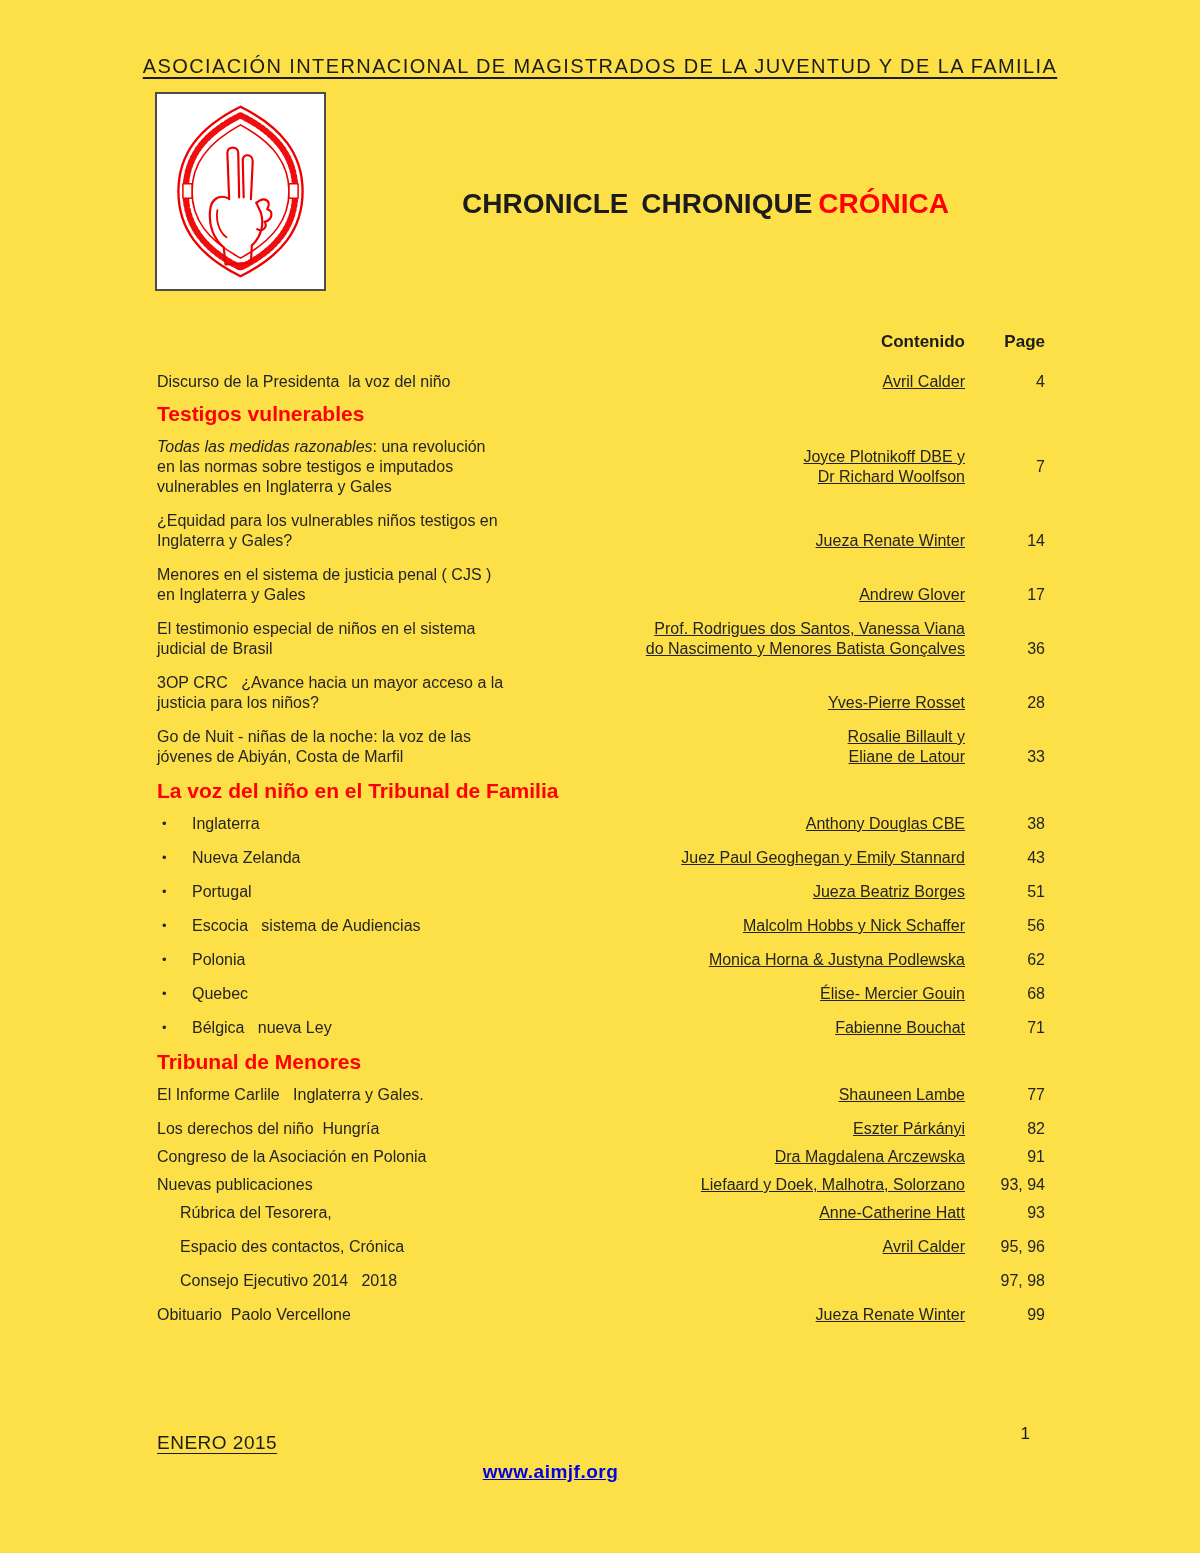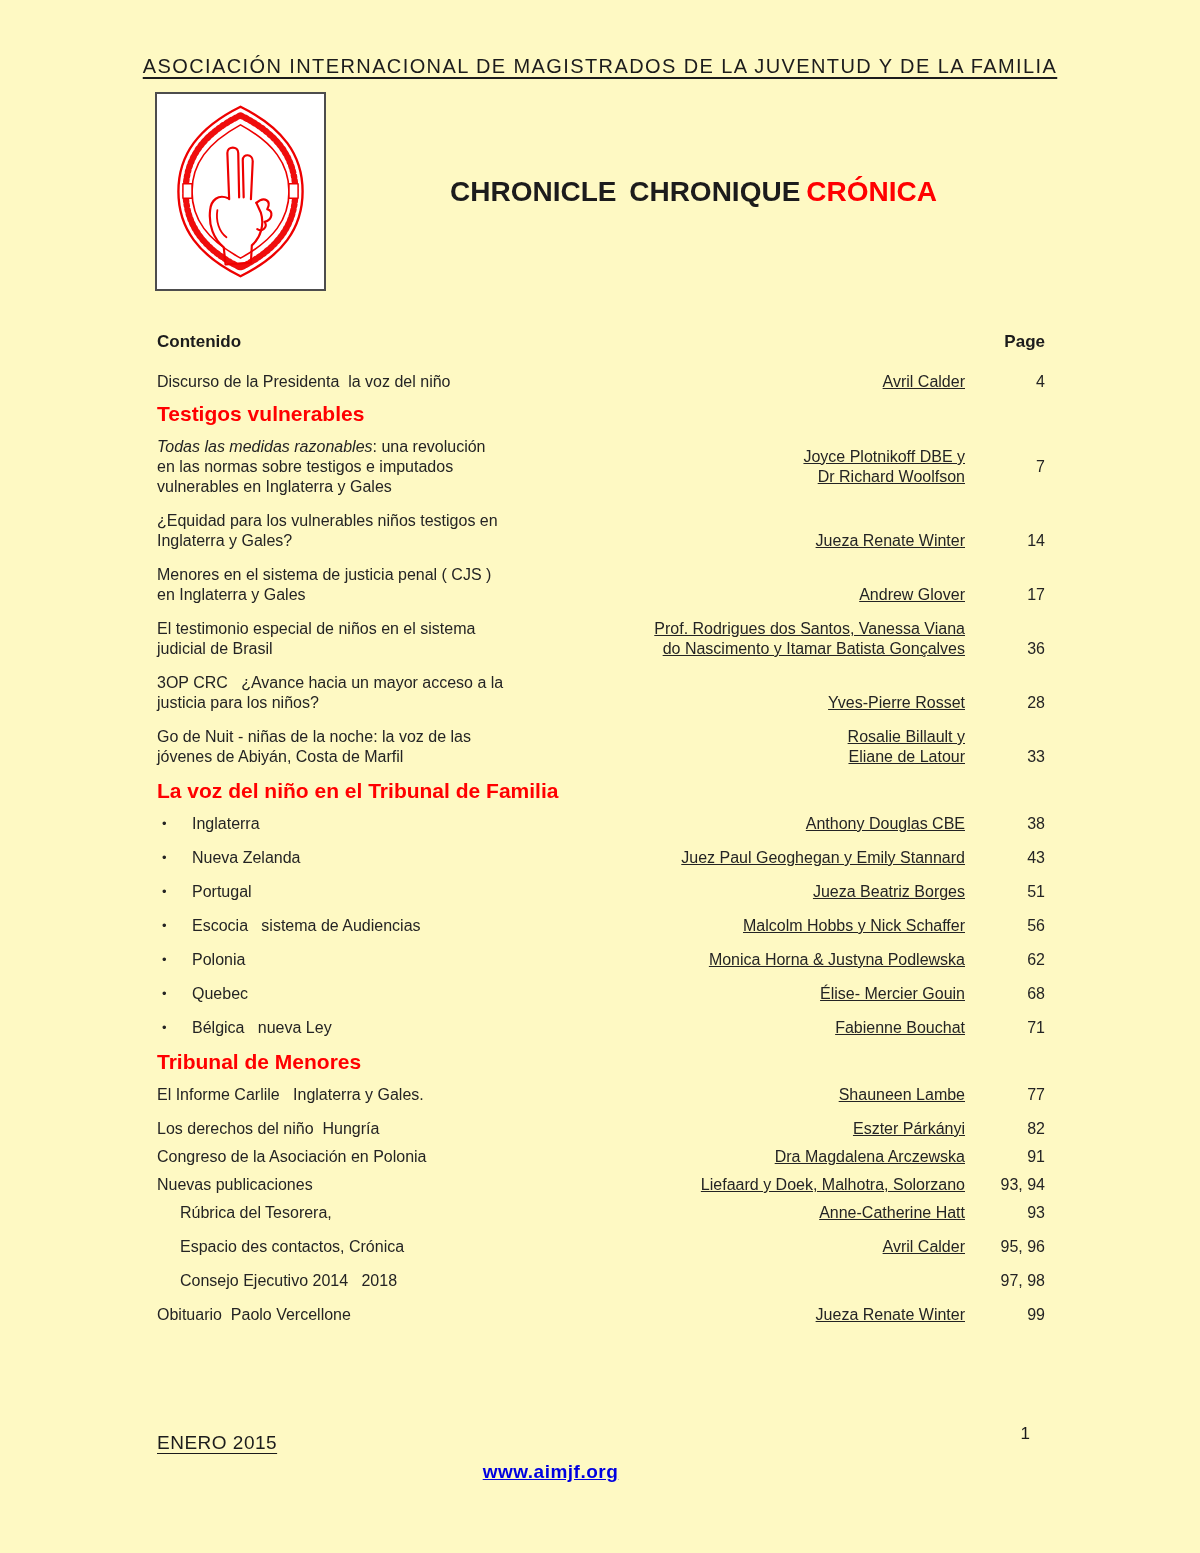--- a/index.html
+++ b/index.html
@@ -1,48 +1,48 @@
 <!DOCTYPE html>
 <html><head>
 <meta charset="utf-8">
 <style>
   html,body{margin:0;padding:0;background:#ffffff;}
   body{
     width:1200px;height:1553px;position:relative;
     font-family:"Liberation Sans","DejaVu Sans",sans-serif;
     color:#222222;
   }
-  .page{position:absolute;inset:0;background:#fef9c3;}
+  .page{position:absolute;inset:0;background:#fde047;}
 
   
   .assoc-header{
     position:absolute;top:55px;left:0;width:100%;
     text-align:center;font-size:20px;letter-spacing:1.4px;color:#1c1c1c;
   }
   .assoc-header span{text-decoration:underline;text-underline-offset:4px;}
 
   
   .logo-box{
     position:absolute;left:155px;top:92px;width:171px;height:199px;
     border:2px solid #4d4d4d;box-sizing:border-box;background:#ffffff;
   }
   .logo-box svg{display:block;margin:5px auto 0 auto;}
 
   
   .doc-title{
-    position:absolute;top:170px;left:330px;width:715px;margin:6px;
+    position:absolute;top:170px;left:330px;width:715px;margin:18px;
     text-align:center;font-size:28px;font-weight:bold;color:#1c1c1c;
     word-spacing:5px;white-space:nowrap;
   }
   .doc-title .red{color:#ff0000;margin-left:6px;}
 
   
   .toc{position:absolute;left:157px;top:332px;width:888px;}
   .toc-header{display:flex;font-size:17px;font-weight:bold;color:#1c1c1c;margin-bottom:20px;}
-  .toc-header .contents-label{flex:1;}
+  .toc-header .contents-label{flex:1;text-align:right;}
   .toc-header .page-label{width:80px;text-align:right;}
 
   .toc-row{display:flex;align-items:flex-end;margin-bottom:14px;}
   .toc-row.vtop{align-items:center;}
   .toc-row.tight{margin-bottom:8px;}
   .toc-row.gap-xs{margin-bottom:12px;}
   .cell-title{flex:1;font-size:16px;line-height:20px;white-space:pre;color:#242424;}
   .cell-title.indent{padding-left:23px;}
   .cell-author{width:400px;text-align:right;font-size:16px;line-height:20px;white-space:pre;color:#242424;text-decoration:underline;}
   .cell-page{width:80px;text-align:right;font-size:16px;line-height:20px;color:#242424;}
@@ -129,21 +129,21 @@
         <div class="toc-row">
           <div class="cell-title">Menores en el sistema de justicia penal ( CJS )
 en Inglaterra y Gales</div>
           <div class="cell-author">Andrew Glover</div>
           <div class="cell-page">17</div>
         </div>
         <div class="toc-row">
           <div class="cell-title">El testimonio especial de niños en el sistema
 judicial de Brasil</div>
           <div class="cell-author">Prof. Rodrigues dos Santos, Vanessa Viana
-do Nascimento y Itamar Batista Gonçalves</div>
+do Nascimento y Menores Batista Gonçalves</div>
           <div class="cell-page">36</div>
         </div>
         <div class="toc-row">
           <div class="cell-title">3OP CRC   ¿Avance hacia un mayor acceso a la
 justicia para los niños?</div>
           <div class="cell-author">Yves-Pierre Rosset</div>
           <div class="cell-page">28</div>
         </div>
         <div class="toc-row">
           <div class="cell-title">Go de Nuit - niñas de la noche: la voz de las

